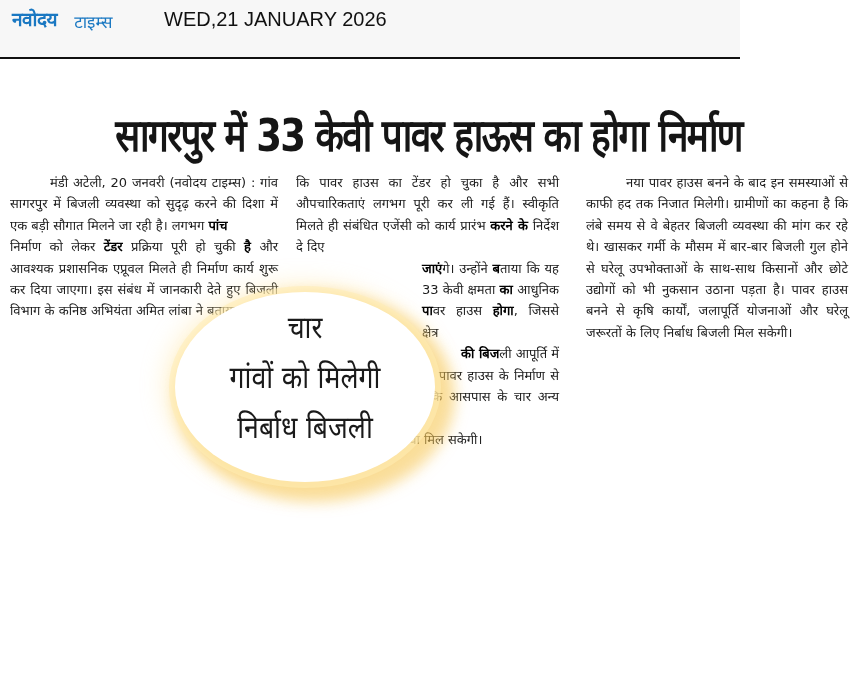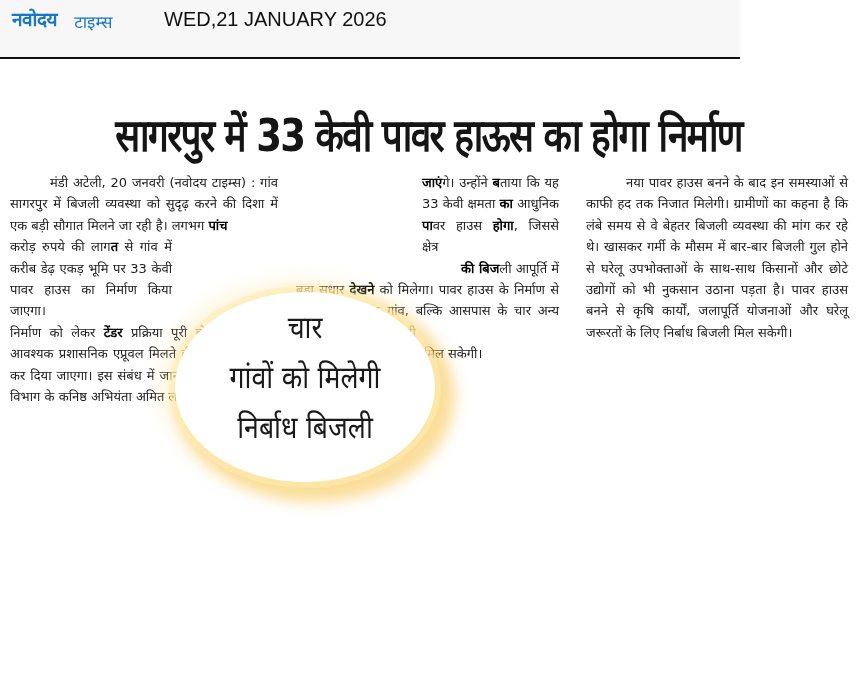--- a/index.html
+++ b/index.html
@@ -91,26 +91,26 @@
   <div class="edition">
     <div>WED,21 JANUARY 2026</div>
   </div>
 </div>
 
 <h1 class="headline">सागरपुर में 33 केवी पावर हाऊस का होगा निर्माण</h1>
 
 <div class="col col1">
   <p class="indent"><span>मंडी अटेली, 20 जनवरी (नवोदय टाइम्स) : गांव सागरपुर में बिजली व्यवस्था को सुदृढ़ करने की दिशा में एक बड़ी सौगात मिलने जा रही है। लगभग</span> <b>पांच</b></p>
   <div class="col1-narrow">
-    <p><span>करोड़ रुपये की लाग</span><b>त</b> <span>से गांव में करीब डेढ़ एकड़ भूमि पर 33 केवी पावर हाउस का निर्माण किया जाएगा।</span></p>
   </div>
   <p><span>निर्माण को लेकर</span> <b>टेंडर</b> <span>प्रक्रिया पूरी हो चुकी</span> <b>है</b> <span>और आवश्यक प्रशासनिक एप्रूवल मिलते ही निर्माण कार्य शुरू कर दिया जाएगा। इस संबंध में जानकारी देते हुए बिजली विभाग के कनिष्ठ अभियंता अमित लांबा ने बताया</span></p>
 </div>
 
 <div class="col col2">
+  <p><span>कि पावर हाउस का टेंडर हो चुका है और सभी औपचारिकताएं लगभग पूरी कर ली गई हैं। स्वीकृति मिलते ही संबंधित एजेंसी को कार्य प्रारंभ</span> <b>करने के</b> <span>निर्देश दे दिए</span></p>
   <div class="col2-narrow">
     <p><b>जाएं</b><span>गे। उन्होंने</span> <b>ब</b><span>ताया कि यह</span> <span>33 केवी क्षमता</span> <b>का</b> <span>आधुनिक</span> <b>पा</b><span>वर हाउस</span> <b>होगा</b><span>, जिससे क्षेत्र</span></p>
   </div>
   <p style="text-align:right"><b>की बिज</b><span>ली आपूर्ति में</span></p>
   <p><span>बड़ा सुधार</span> <b>देखने</b> <span>को मिलेगा। पावर हाउस के निर्माण से न केवल सागरपुर गांव, बल्कि आसपास के चार अन्य गांवों को भी सीधी बिजली</span></p>
   <p class="indent">आपूर्ति की सुविधा मिल सकेगी।</p>
 </div>
 
 <div class="col col3">
   <p class="indent">नया पावर हाउस बनने के बाद इन समस्याओं से काफी हद तक निजात मिलेगी। ग्रामीणों का कहना है कि लंबे समय से वे बेहतर बिजली व्यवस्था की मांग कर रहे थे। खासकर गर्मी के मौसम में बार-बार बिजली गुल होने से घरेलू उपभोक्ताओं के साथ-साथ किसानों और छोटे उद्योगों को भी नुकसान उठाना पड़ता है। पावर हाउस बनने से कृषि कार्यों, जलापूर्ति योजनाओं और घरेलू जरूरतों के लिए निर्बाध बिजली मिल सकेगी।</p>

